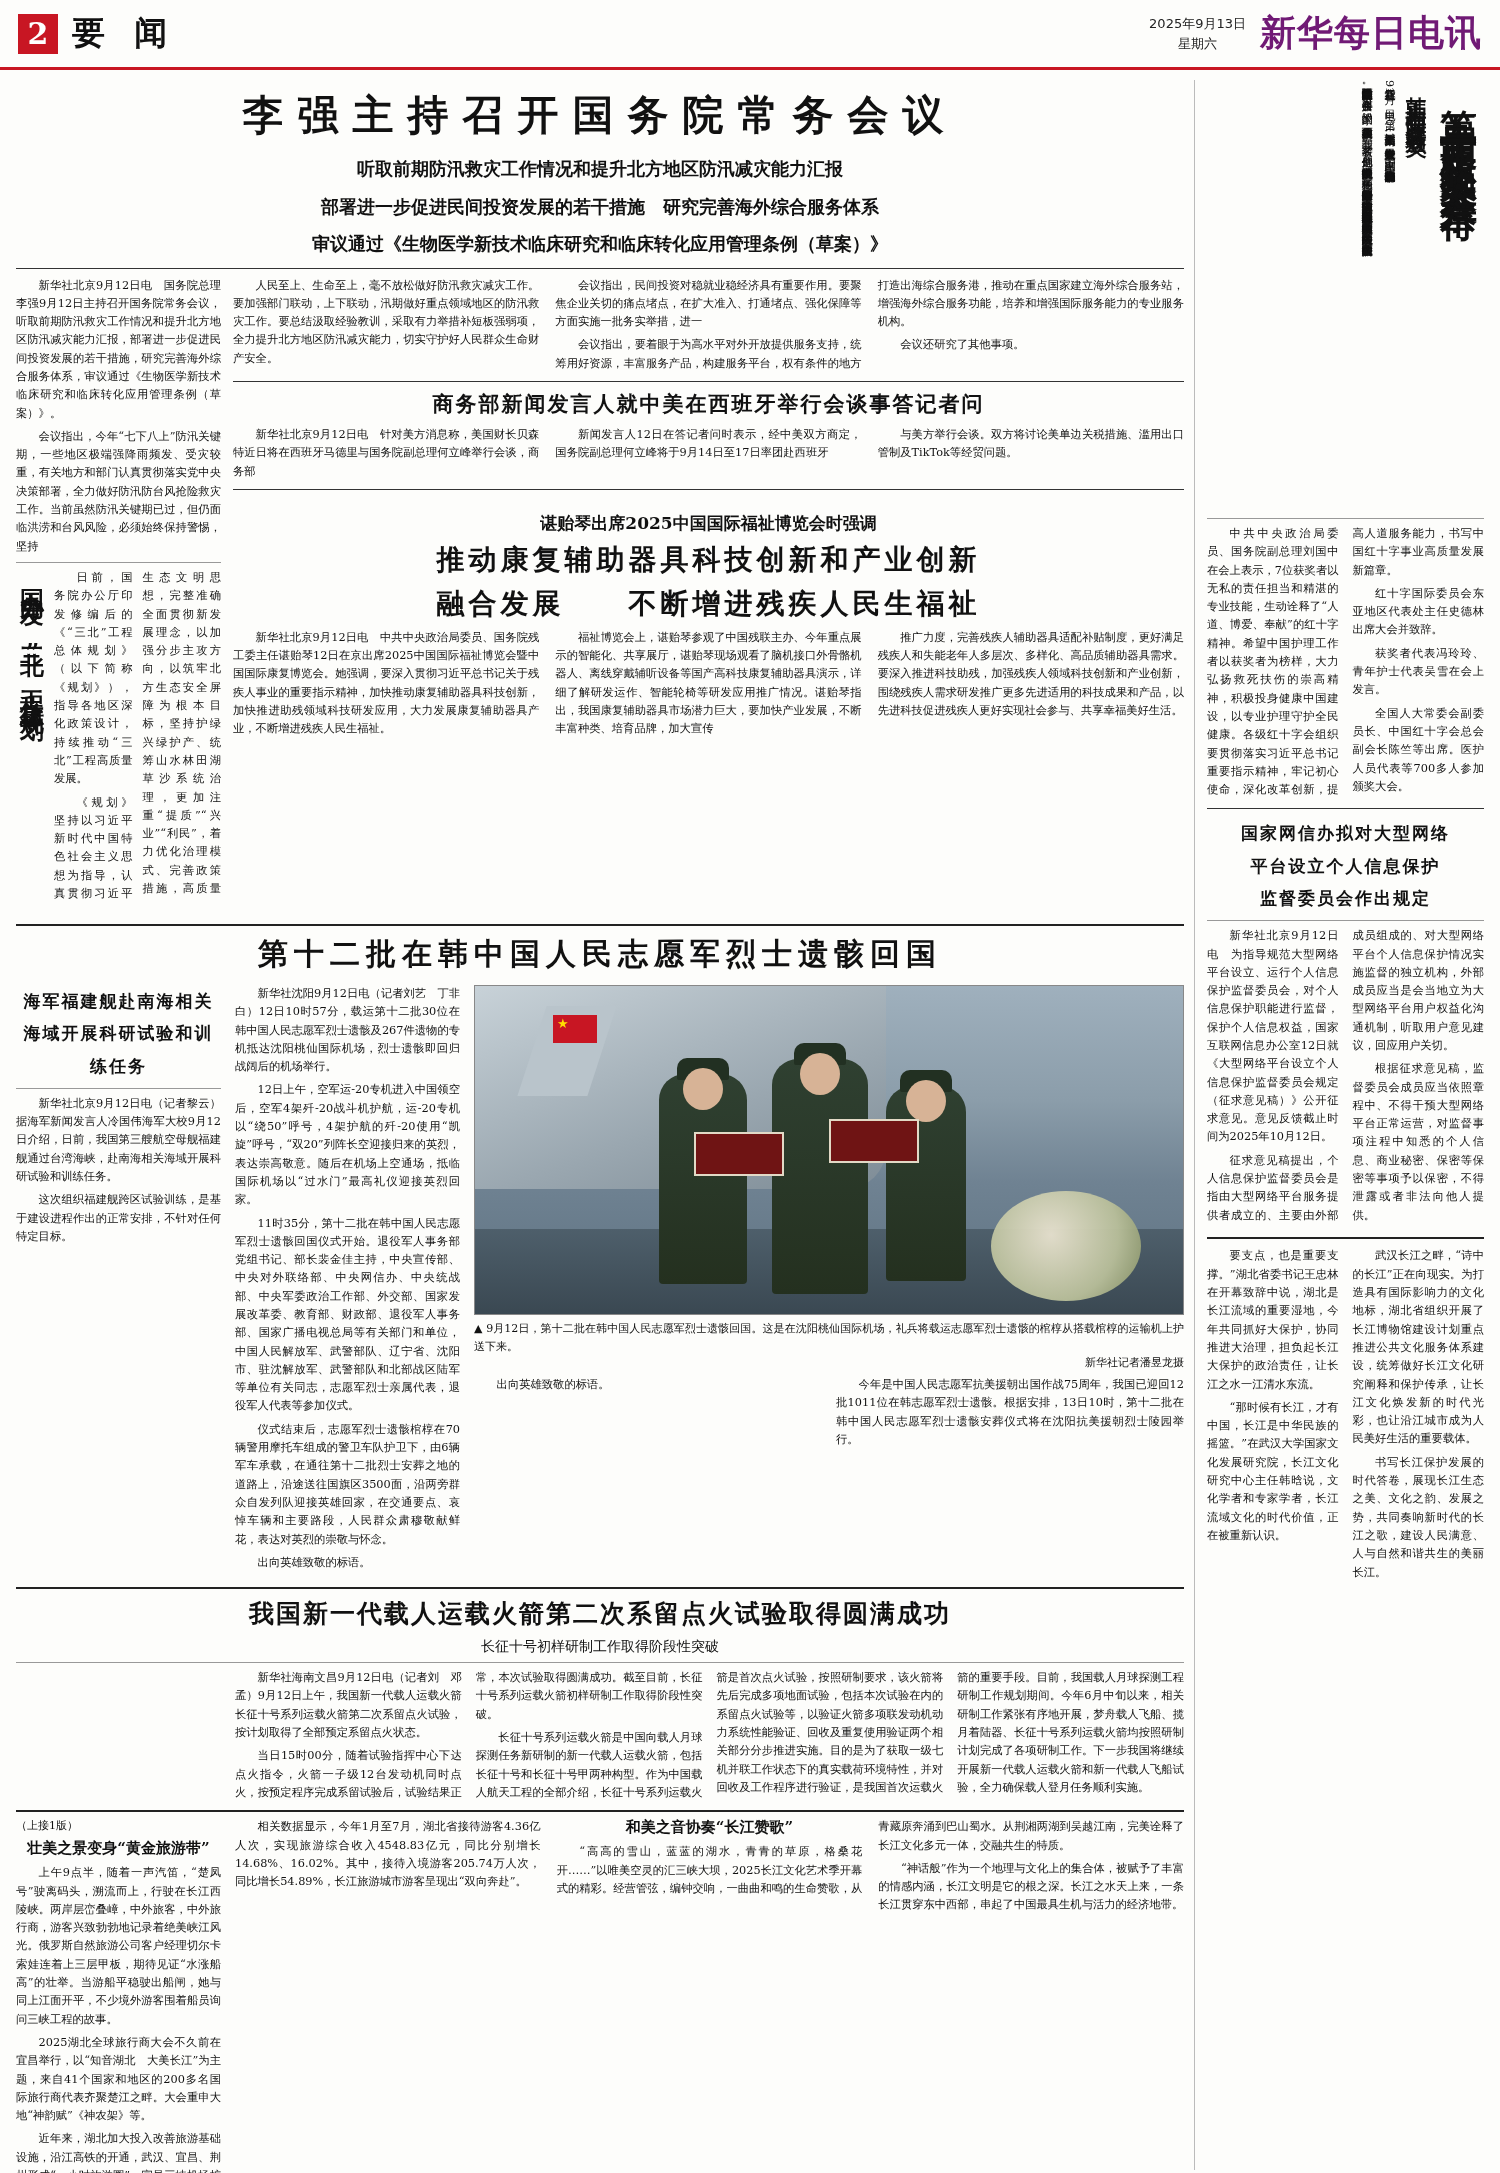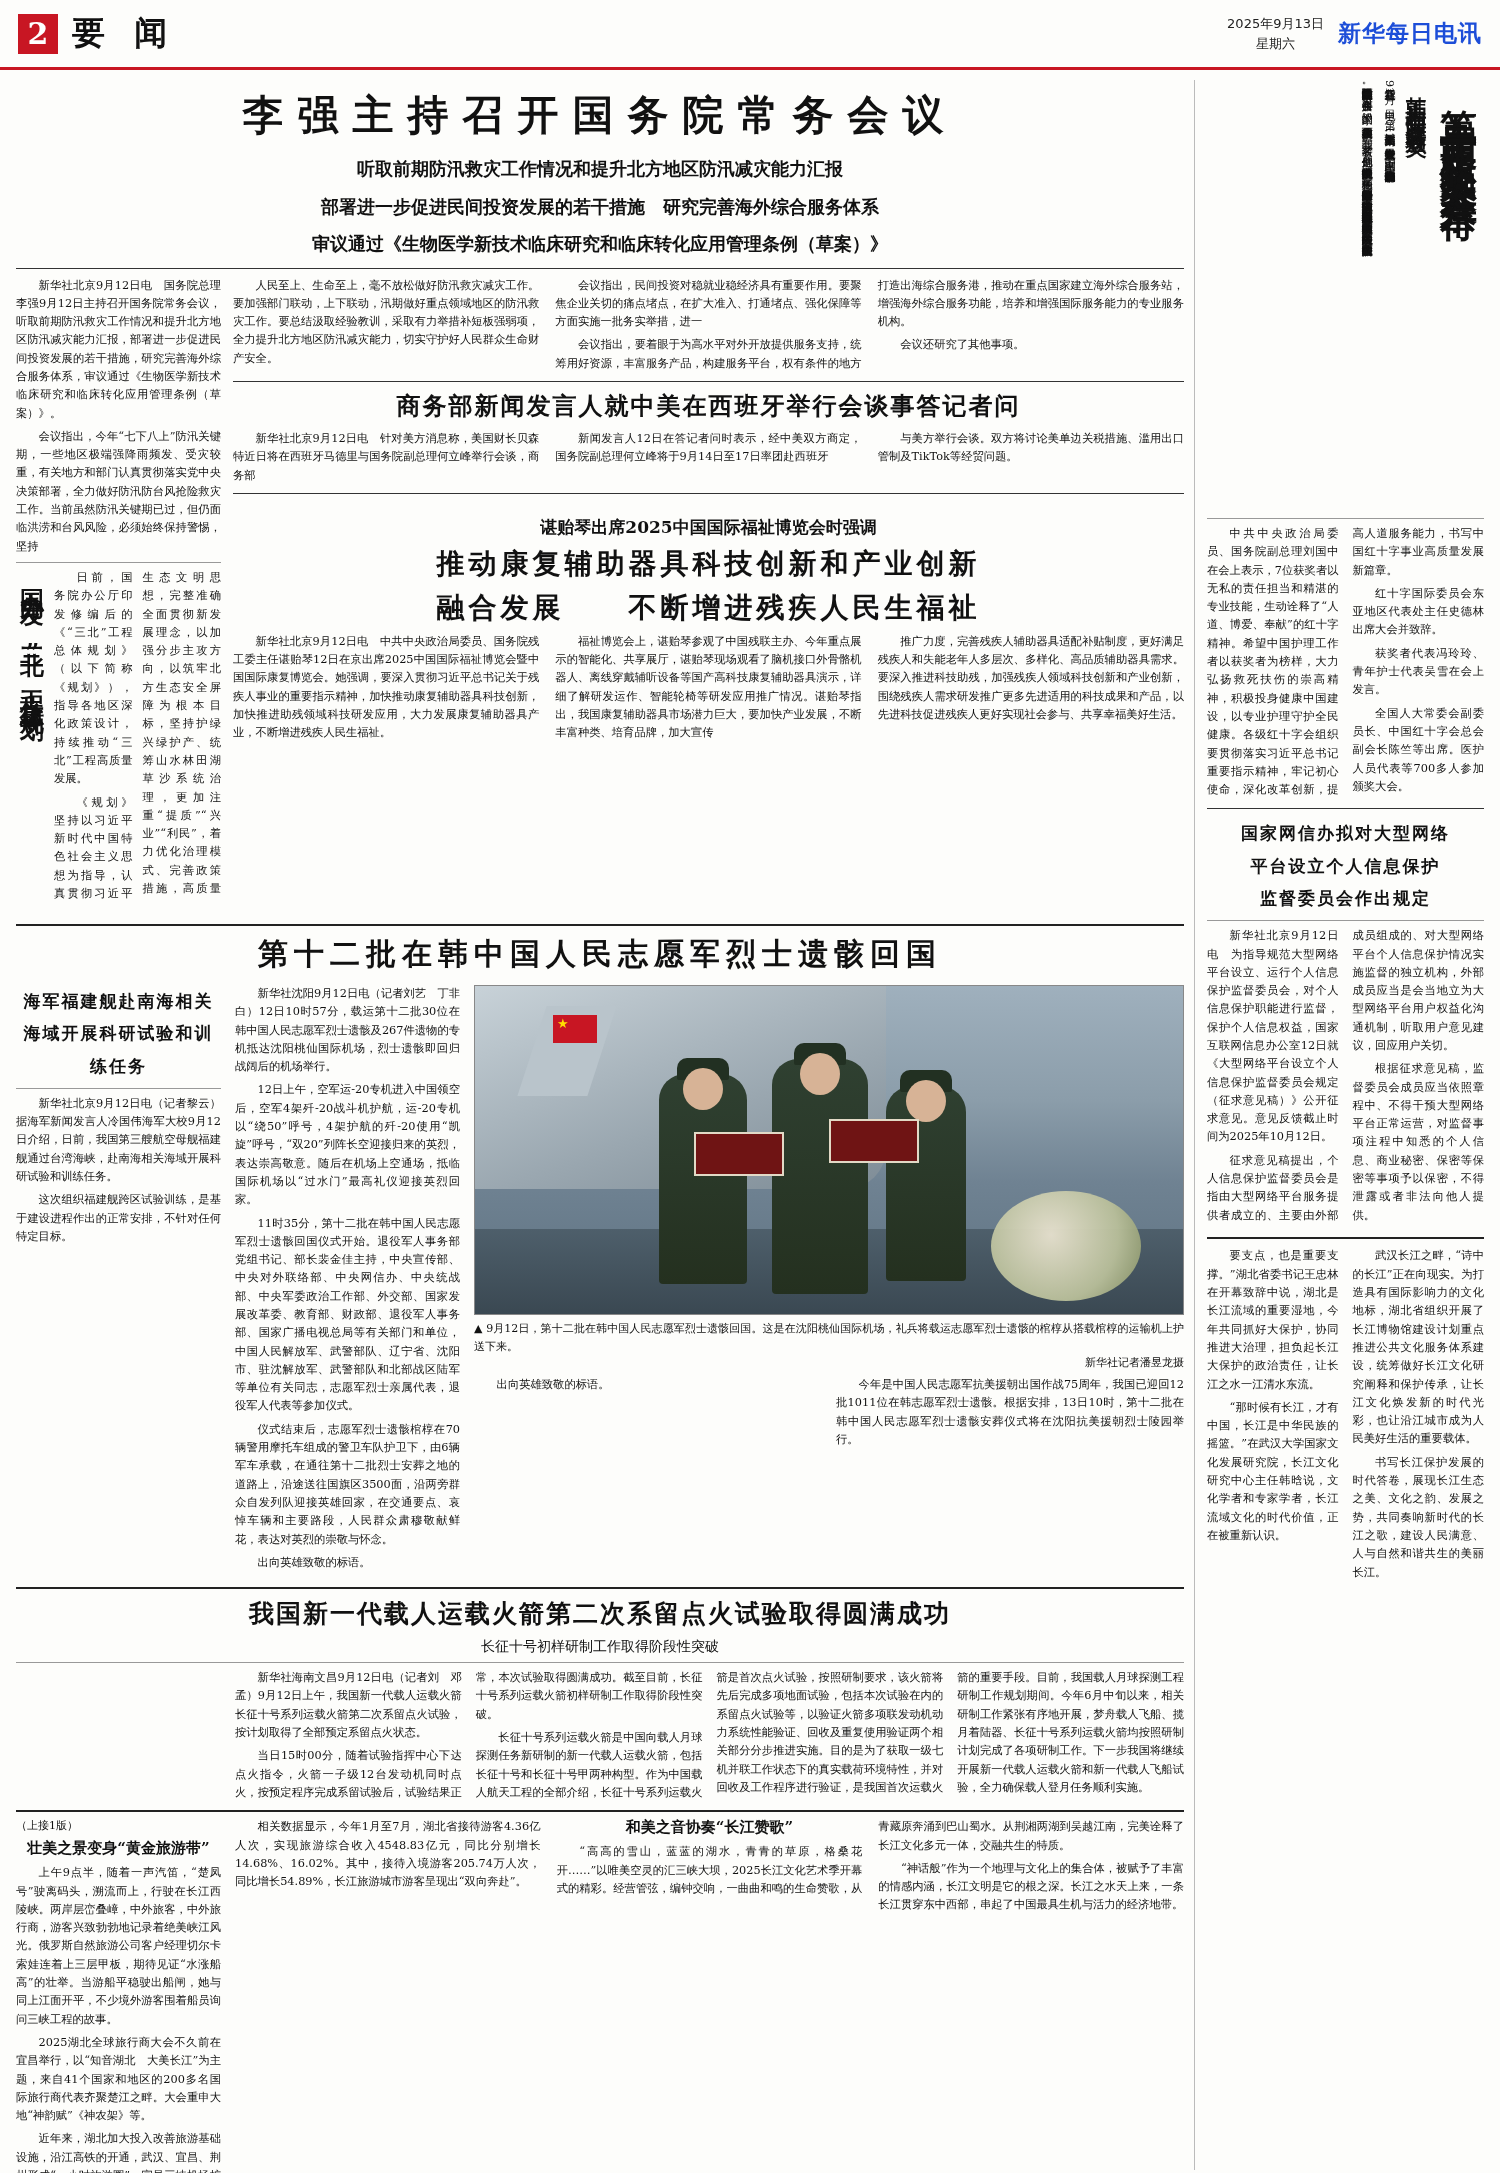--- a/index.html
+++ b/index.html
@@ -21,21 +21,21 @@
     font-size:30px;font-weight:bold;display:flex;align-items:center;justify-content:center;
     font-family:"DejaVu Serif","Liberation Serif",serif;
   }
   .section-title{
     margin-left:14px;font-size:33px;font-weight:bold;letter-spacing:10px;
     font-family:Liberation Sans, sans-serif;
   }
   .masthead-right{margin-left:auto;display:flex;align-items:center;gap:14px;}
   .date-block{text-align:center;font-size:13px;line-height:1.5;color:#222;}
   .paper-name{
-    font-size:23px;font-weight:bold;color:#1d4ed8;letter-spacing:1px;
+    font-size:36px;font-weight:bold;color:#701a75;letter-spacing:1px;
     font-family:"DejaVu Serif","Liberation Serif",serif;white-space:nowrap;
   }
   
   .page{
     display:flex;padding:10px 16px 0 16px;box-sizing:border-box;
     height:2100px;
   }
   .col-main{flex:1;padding-right:10px;}
   .col-right{
     width:290px;border-left:1px solid #bbb;padding-left:12px;box-sizing:border-box;
@@ -54,21 +54,21 @@
   
   .cols3{column-count:3;column-gap:16px;column-rule:0;}
   .cols4{column-count:4;column-gap:14px;}
   .cols2{column-count:2;column-gap:14px;}
   p.body{
     font-size:11.3px;line-height:1.62;text-align:justify;margin:0 0 5px 0;
     font-family:"DejaVu Serif","Liberation Serif",serif;
     text-indent:2em;
   }
   .headline2{
-    text-align:center;font-size:24px;font-weight:bold;letter-spacing:2px;
+    text-align:center;font-size:21px;font-weight:bold;letter-spacing:2px;
     font-family:"DejaVu Serif","Liberation Serif",serif;margin:8px 0 8px 0;
   }
   .headline3{
     text-align:center;font-size:28px;font-weight:bold;letter-spacing:4px;
     font-family:"DejaVu Serif","Liberation Serif",serif;margin:6px 0;
   }
   .kicker{
     text-align:center;font-size:17px;font-weight:bold;margin:22px 0 4px 0;
     font-family:"DejaVu Serif","Liberation Serif",serif;
   }

